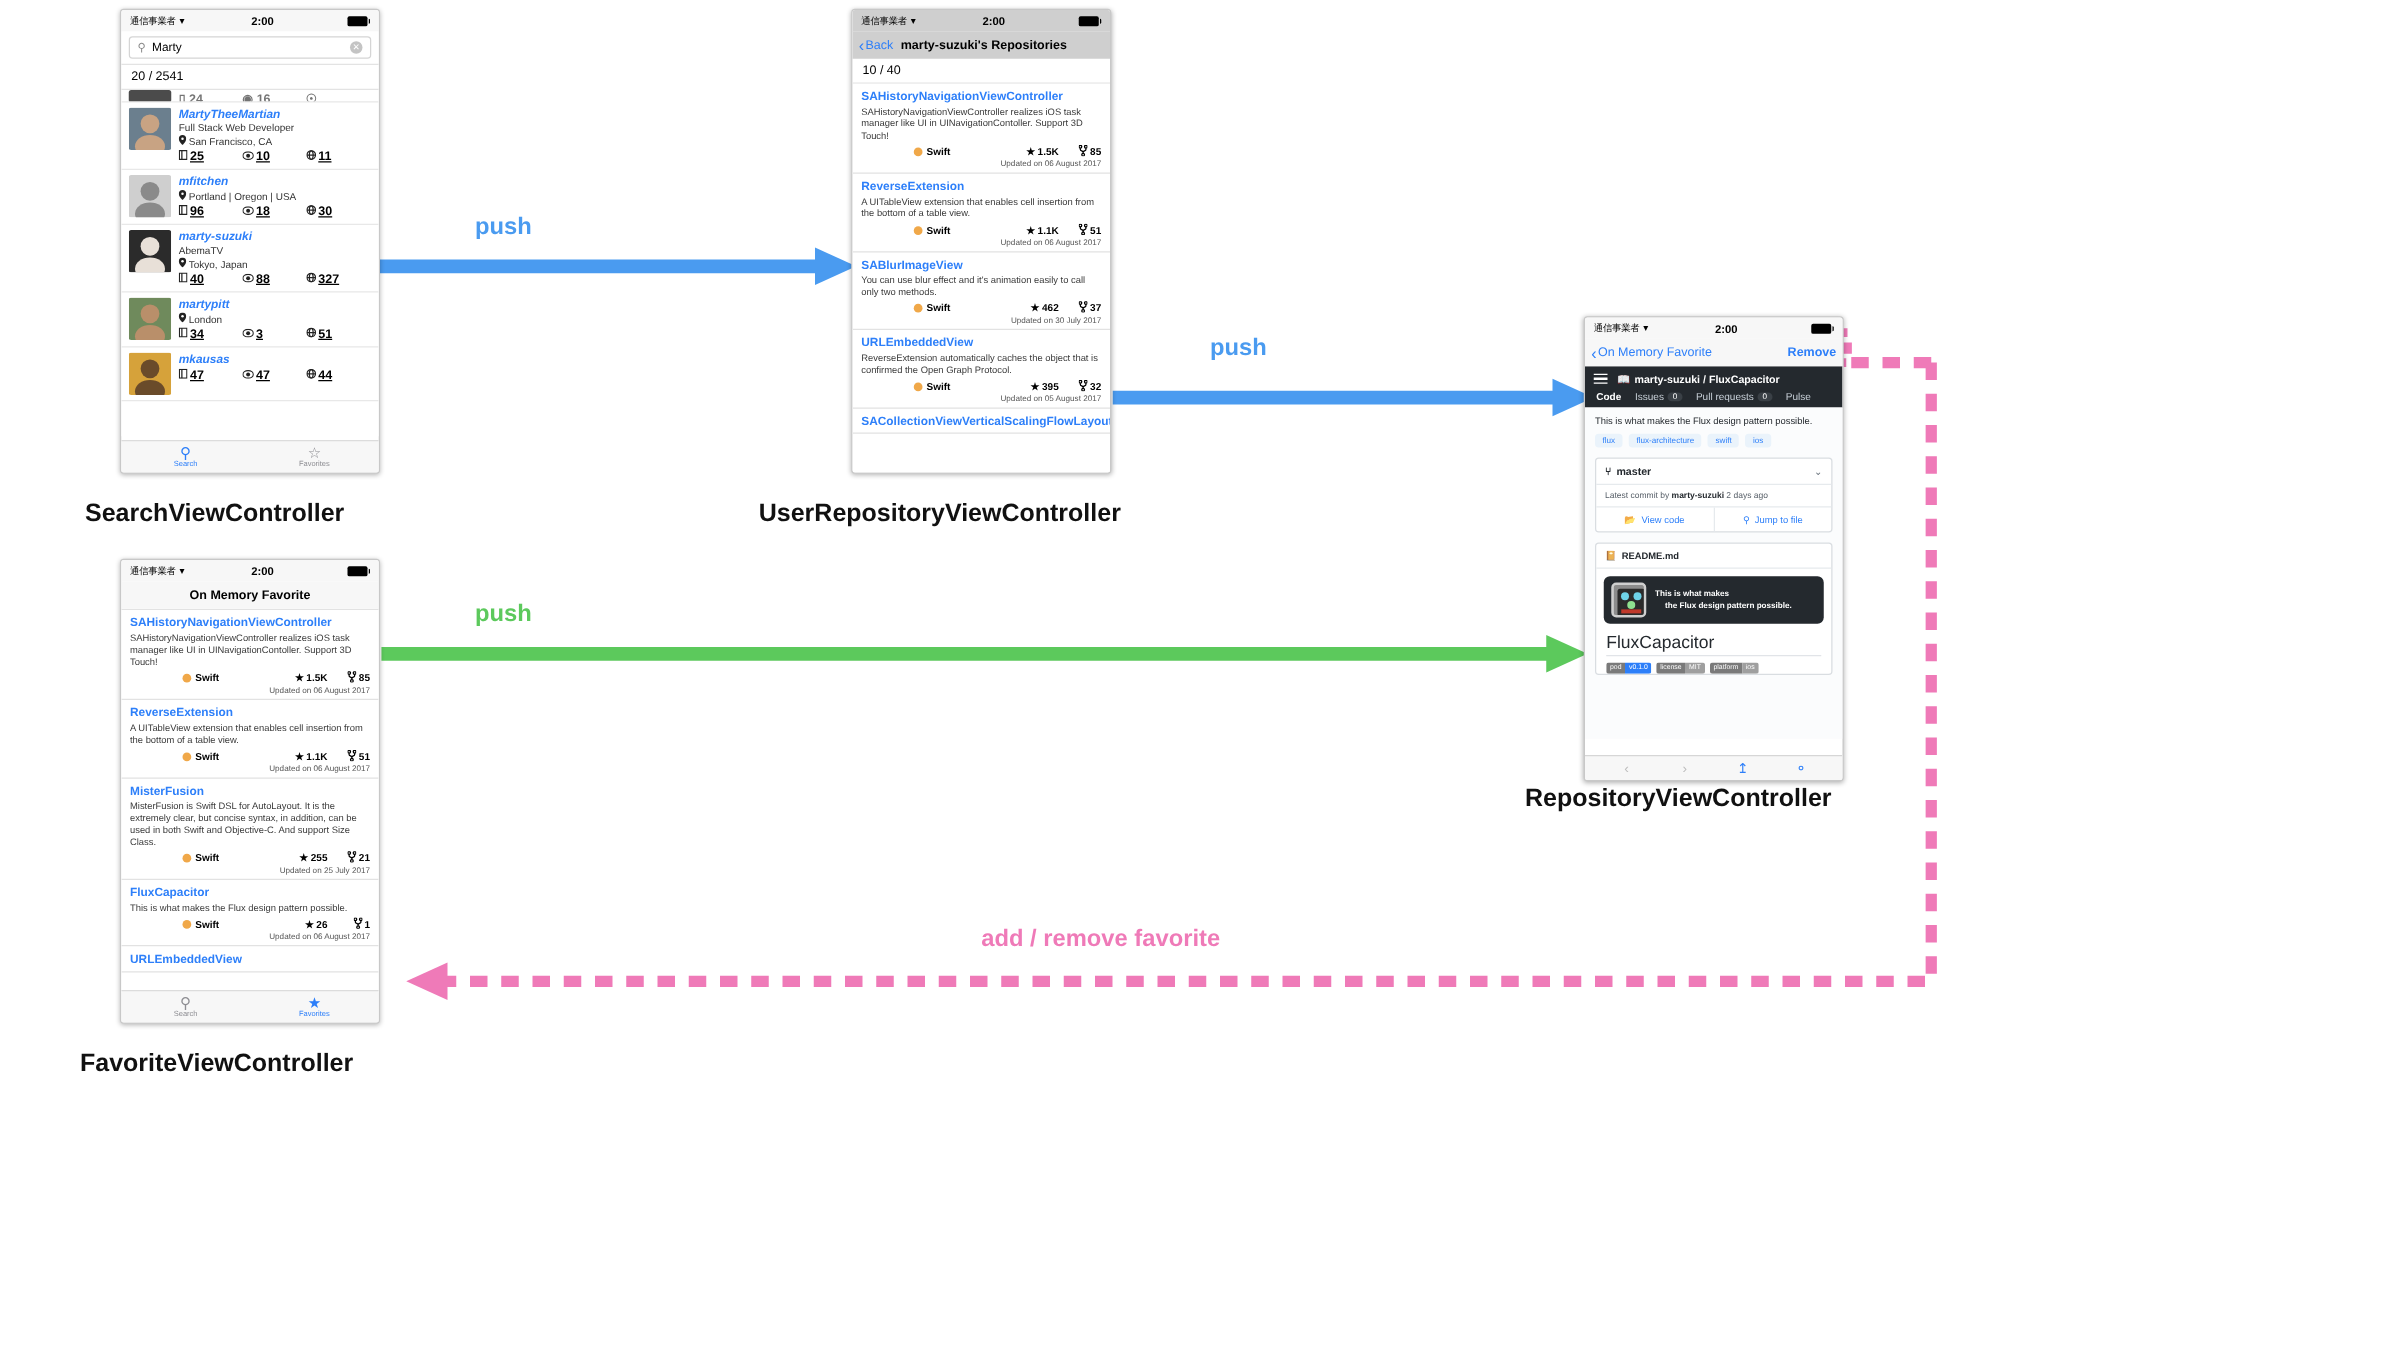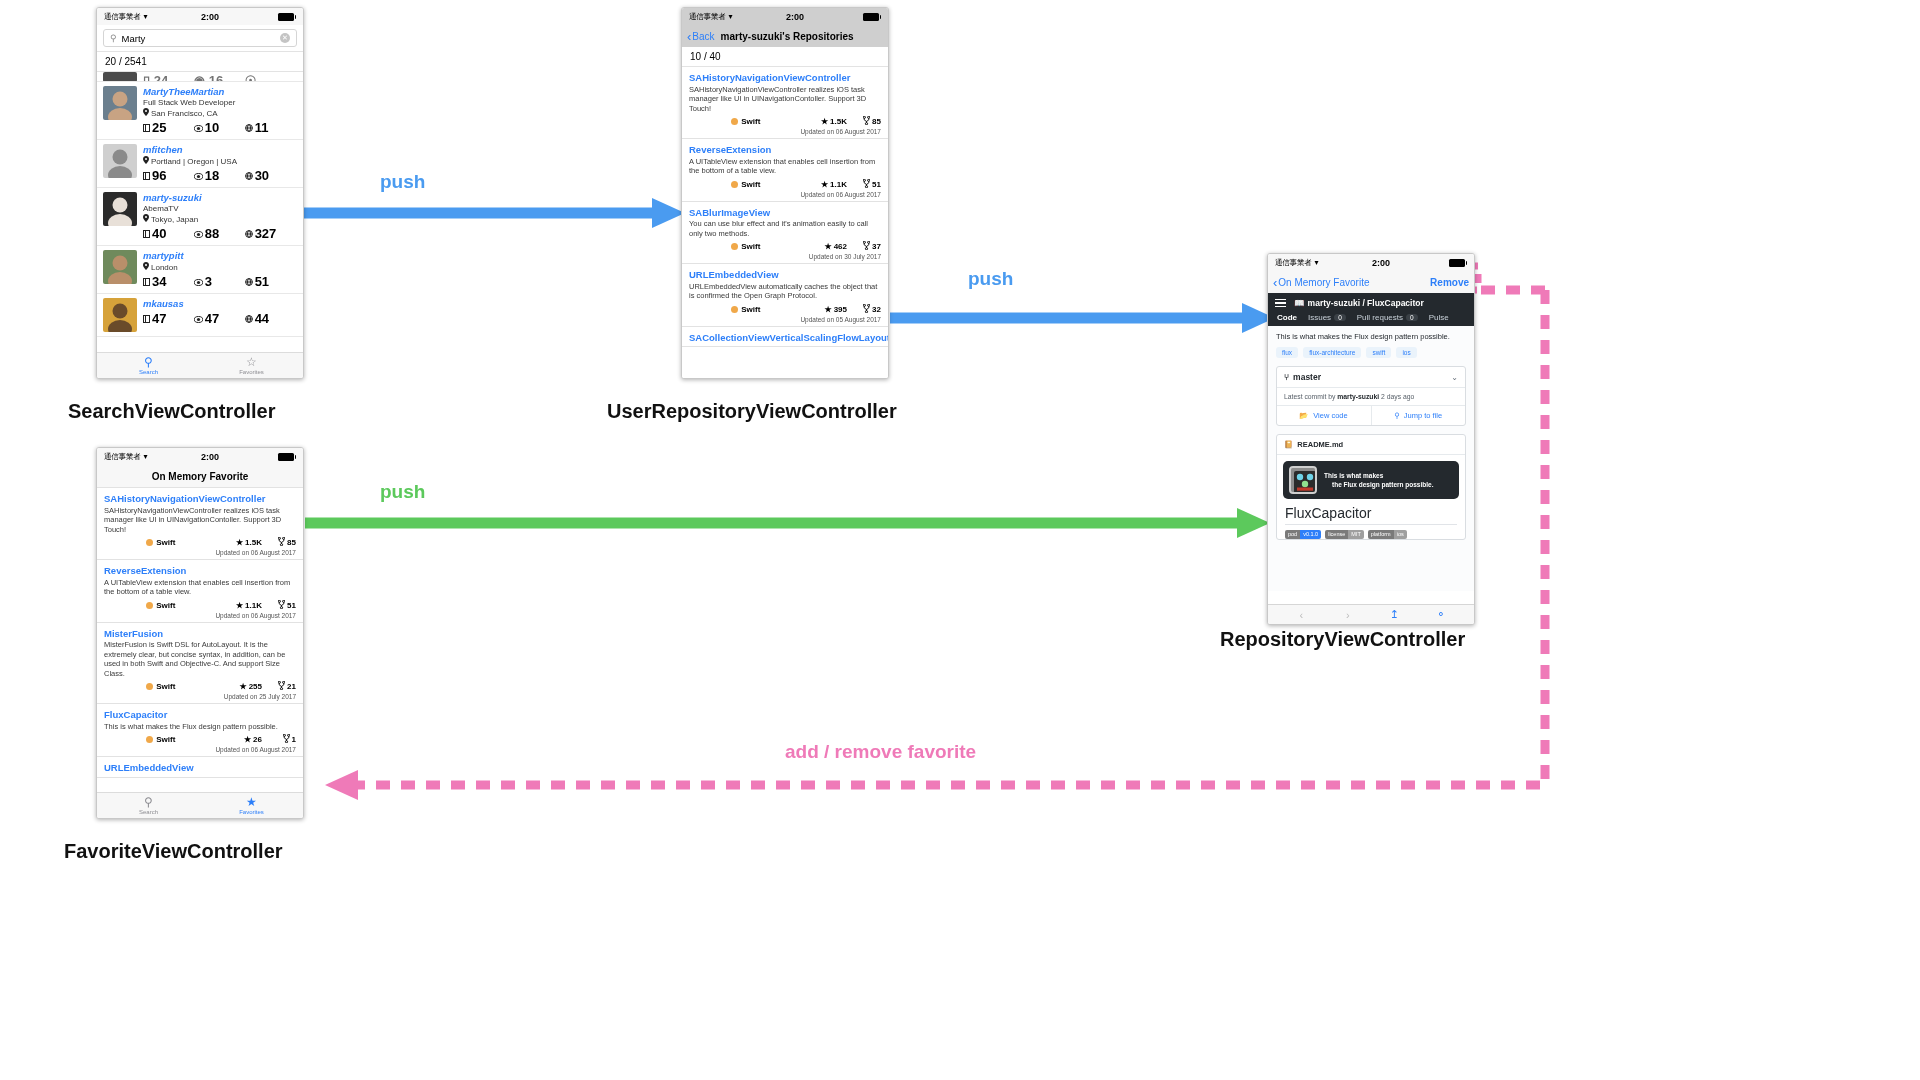--- a/index.html
+++ b/index.html
@@ -70,22 +70,22 @@
               border-bottom: 1px solid #e3e3e3; background: #fff; }
 
   
   .userlist { background: #fff; }
   .user-row { display: flex; gap: 6px; padding: 4px 6px; border-bottom: 1px solid #e8e8e8; }
   .avatar { width: 34px; height: 34px; border-radius: 2px; flex: 0 0 34px; overflow: hidden; }
   .uinfo { flex: 1; min-width: 0; }
   .uname { color: #2d7ff9; font-weight: bold; font-size: 9.5px; line-height: 12px; font-style: italic; }
   .ubio { color: #333; font-size: 8px; line-height: 10px; }
   .uloc { color: #333; font-size: 8px; line-height: 10px; display: flex; align-items: center; gap: 2px; }
-  .ustats { display: flex; font-size: 13px; font-weight: bold; color: #000;
-            margin-top: 1px; gap: 0; }
+  .ustats { display: flex; font-size: 10px; font-weight: bold; color: #000;
+            margin-top: 1px; gap: 0; text-decoration: underline; }
   .ustat { display: flex; align-items: center; gap: 2px; width: 33%; }
   .ustat svg { flex: 0 0 auto; }
 
   
   .repolist { background: #fff; }
   .repo-cell { padding: 5px 7px 3px; border-bottom: 1px solid #e2e2e2; }
   .repo-name { color: #2d7ff9; font-weight: bold; font-size: 9.5px; line-height: 11.5px; }
   .repo-desc { color: #3a3a3a; font-size: 7.5px; line-height: 9.5px; margin-top: 1px; }
   .repo-meta { display: flex; align-items: center; margin-top: 3px; font-size: 8px; font-weight: bold; }
   .lang { display: flex; align-items: center; gap: 3px; margin-left: 22%; }
@@ -461,21 +461,21 @@
                   <circle cx="1.3" cy="1.3" r="1.1" fill="none" stroke="#000"></circle>
                   <circle cx="5.7" cy="1.3" r="1.1" fill="none" stroke="#000"></circle>
                   <circle cx="3.5" cy="7.7" r="1.1" fill="none" stroke="#000"></circle>
                   <path d="M1.3 2.5v1.2c0 1 2.2 1 2.2 2v0.9M5.7 2.5v1.2c0 1-2.2 1-2.2 2" fill="none" stroke="#000"></path>
                 </svg></span>37</span>
           </div>
           <div class="repo-updated">Updated on 30 July 2017</div>
         </div>
         <div class="repo-cell">
           <div class="repo-name">URLEmbeddedView</div>
-          <div class="repo-desc">URLEmbeddedView automatically caches the object that is confirmed the Open Graph Protocol.</div>
+          <div class="repo-desc">ReverseExtension automatically caches the object that is confirmed the Open Graph Protocol.</div>
           <div class="repo-meta">
             <span class="lang"><span class="langdot"></span>Swift</span>
             <span class="stars"><span>★</span>395</span>
             <span class="forks"><span><svg width="7" height="9" viewBox="0 0 7 9">
                   <circle cx="1.3" cy="1.3" r="1.1" fill="none" stroke="#000"></circle>
                   <circle cx="5.7" cy="1.3" r="1.1" fill="none" stroke="#000"></circle>
                   <circle cx="3.5" cy="7.7" r="1.1" fill="none" stroke="#000"></circle>
                   <path d="M1.3 2.5v1.2c0 1 2.2 1 2.2 2v0.9M5.7 2.5v1.2c0 1-2.2 1-2.2 2" fill="none" stroke="#000"></path>
                 </svg></span>32</span>
           </div>

